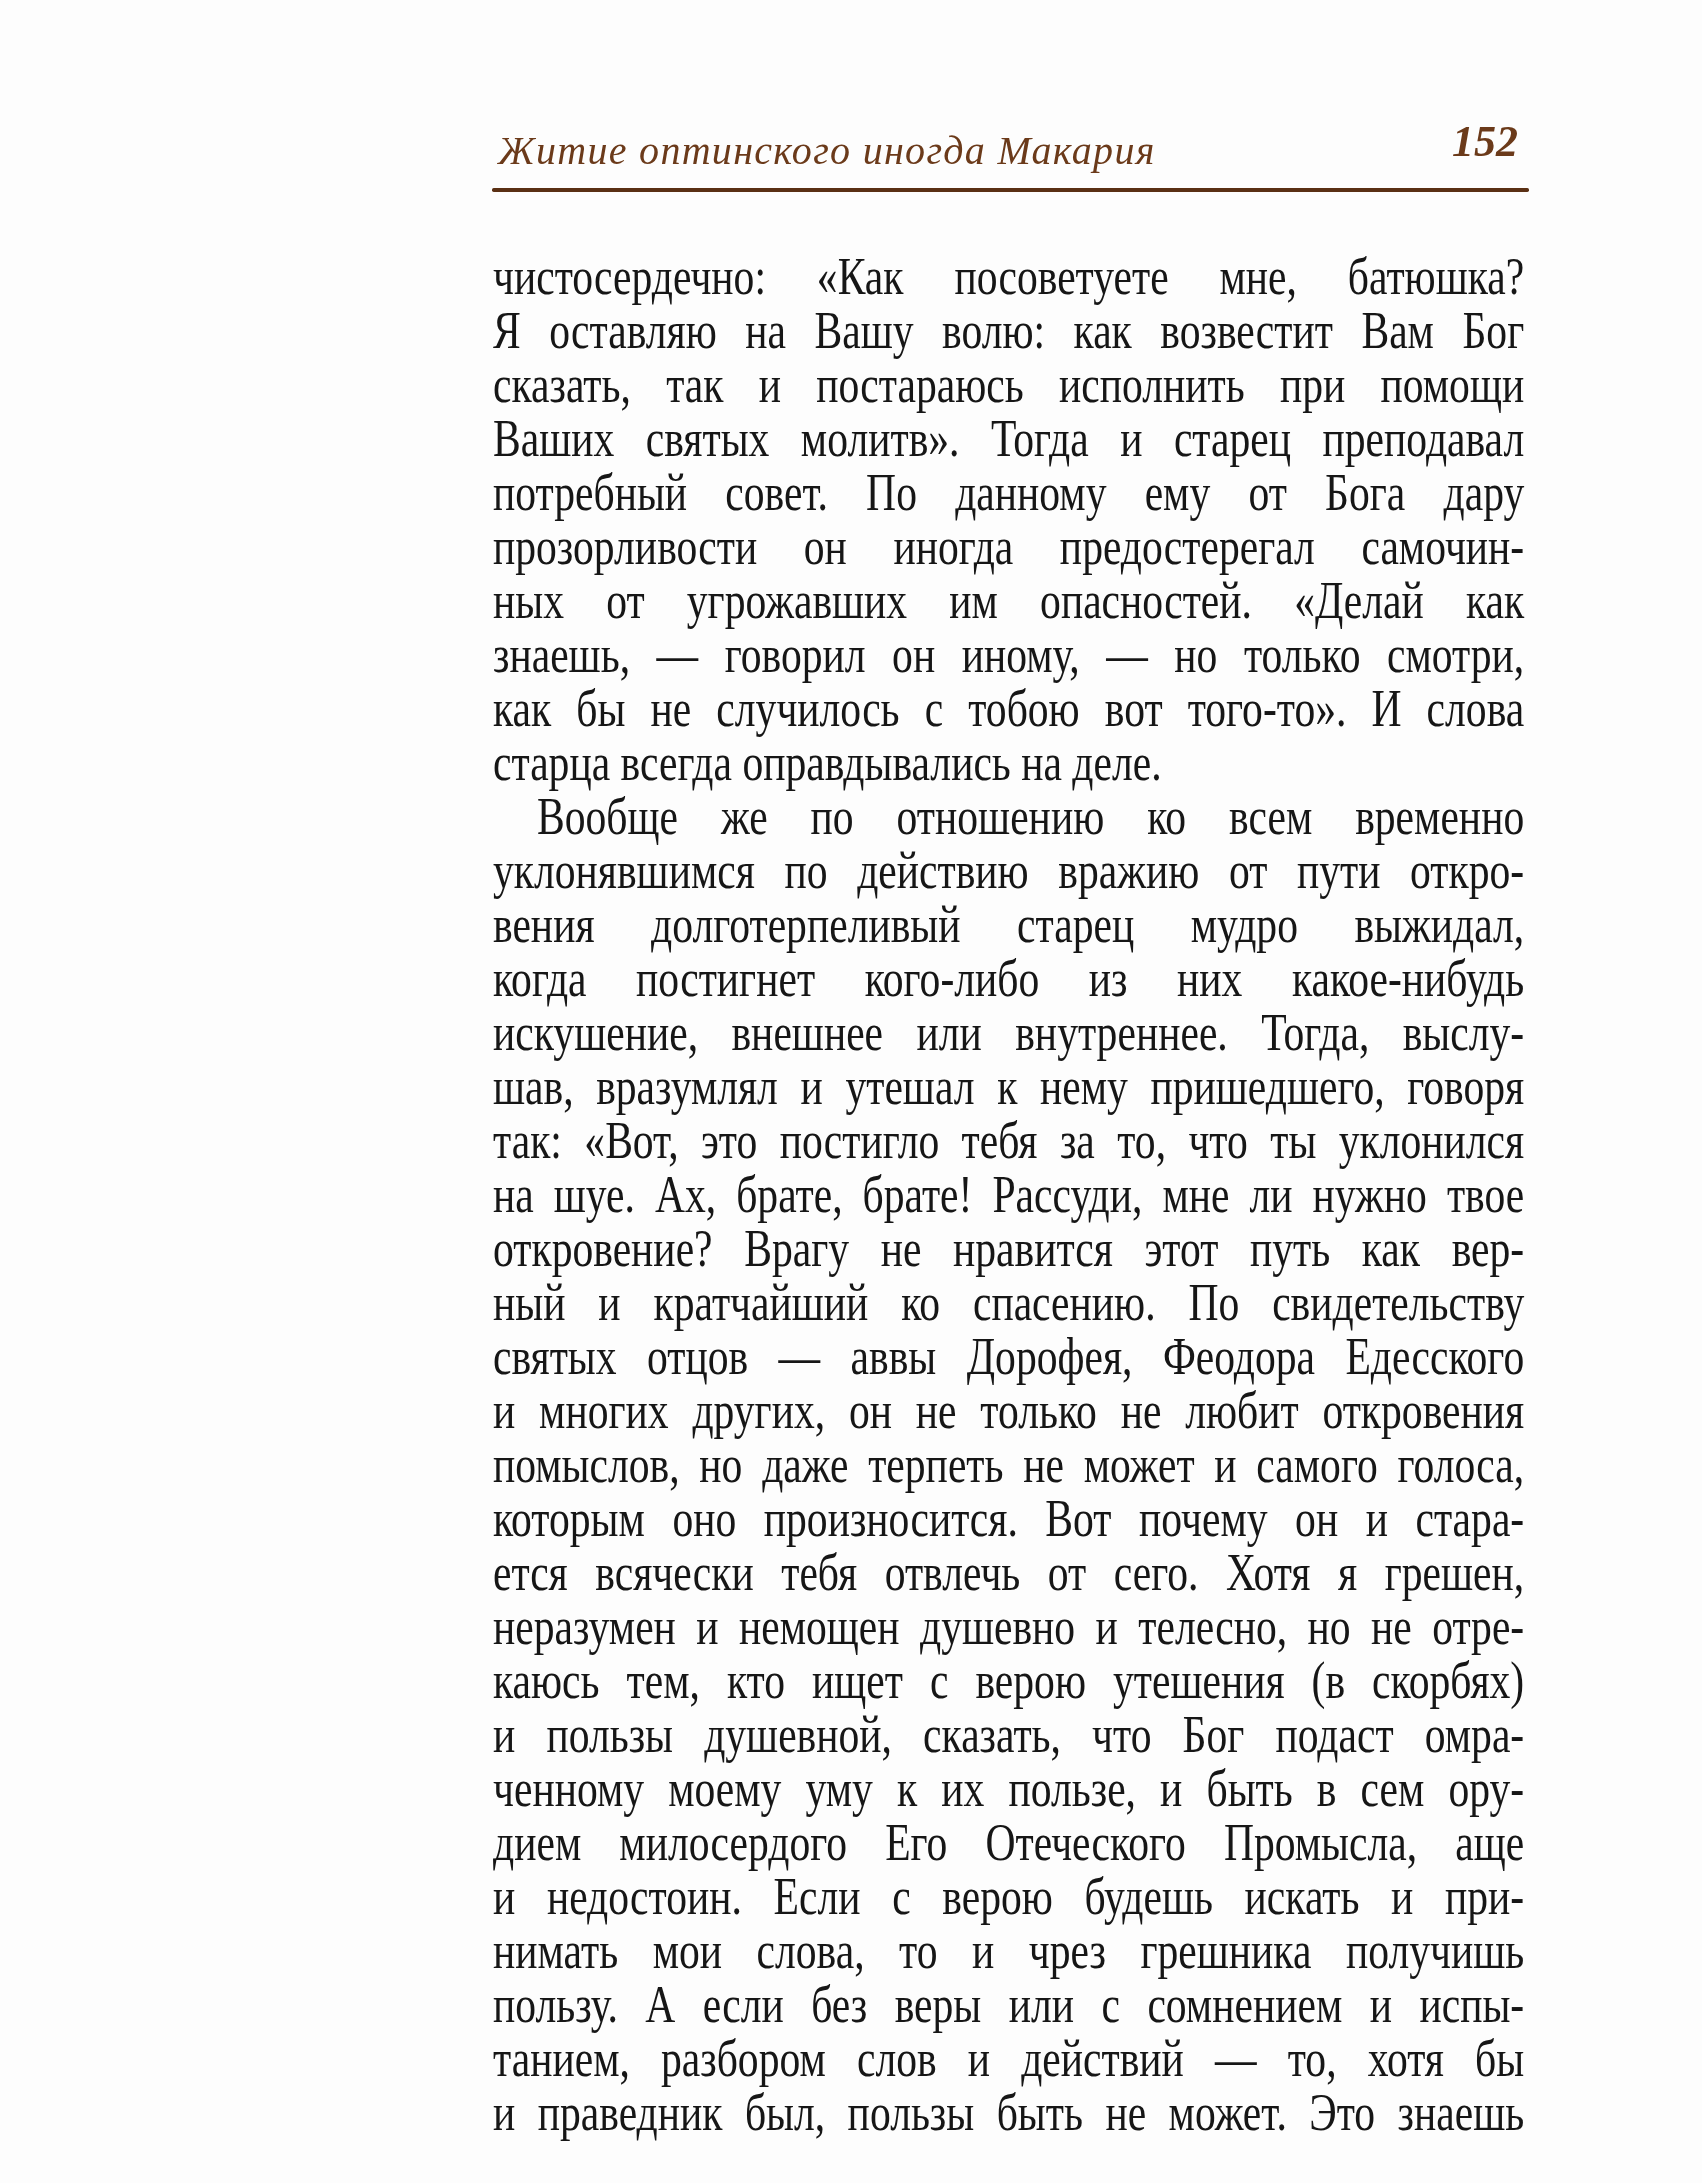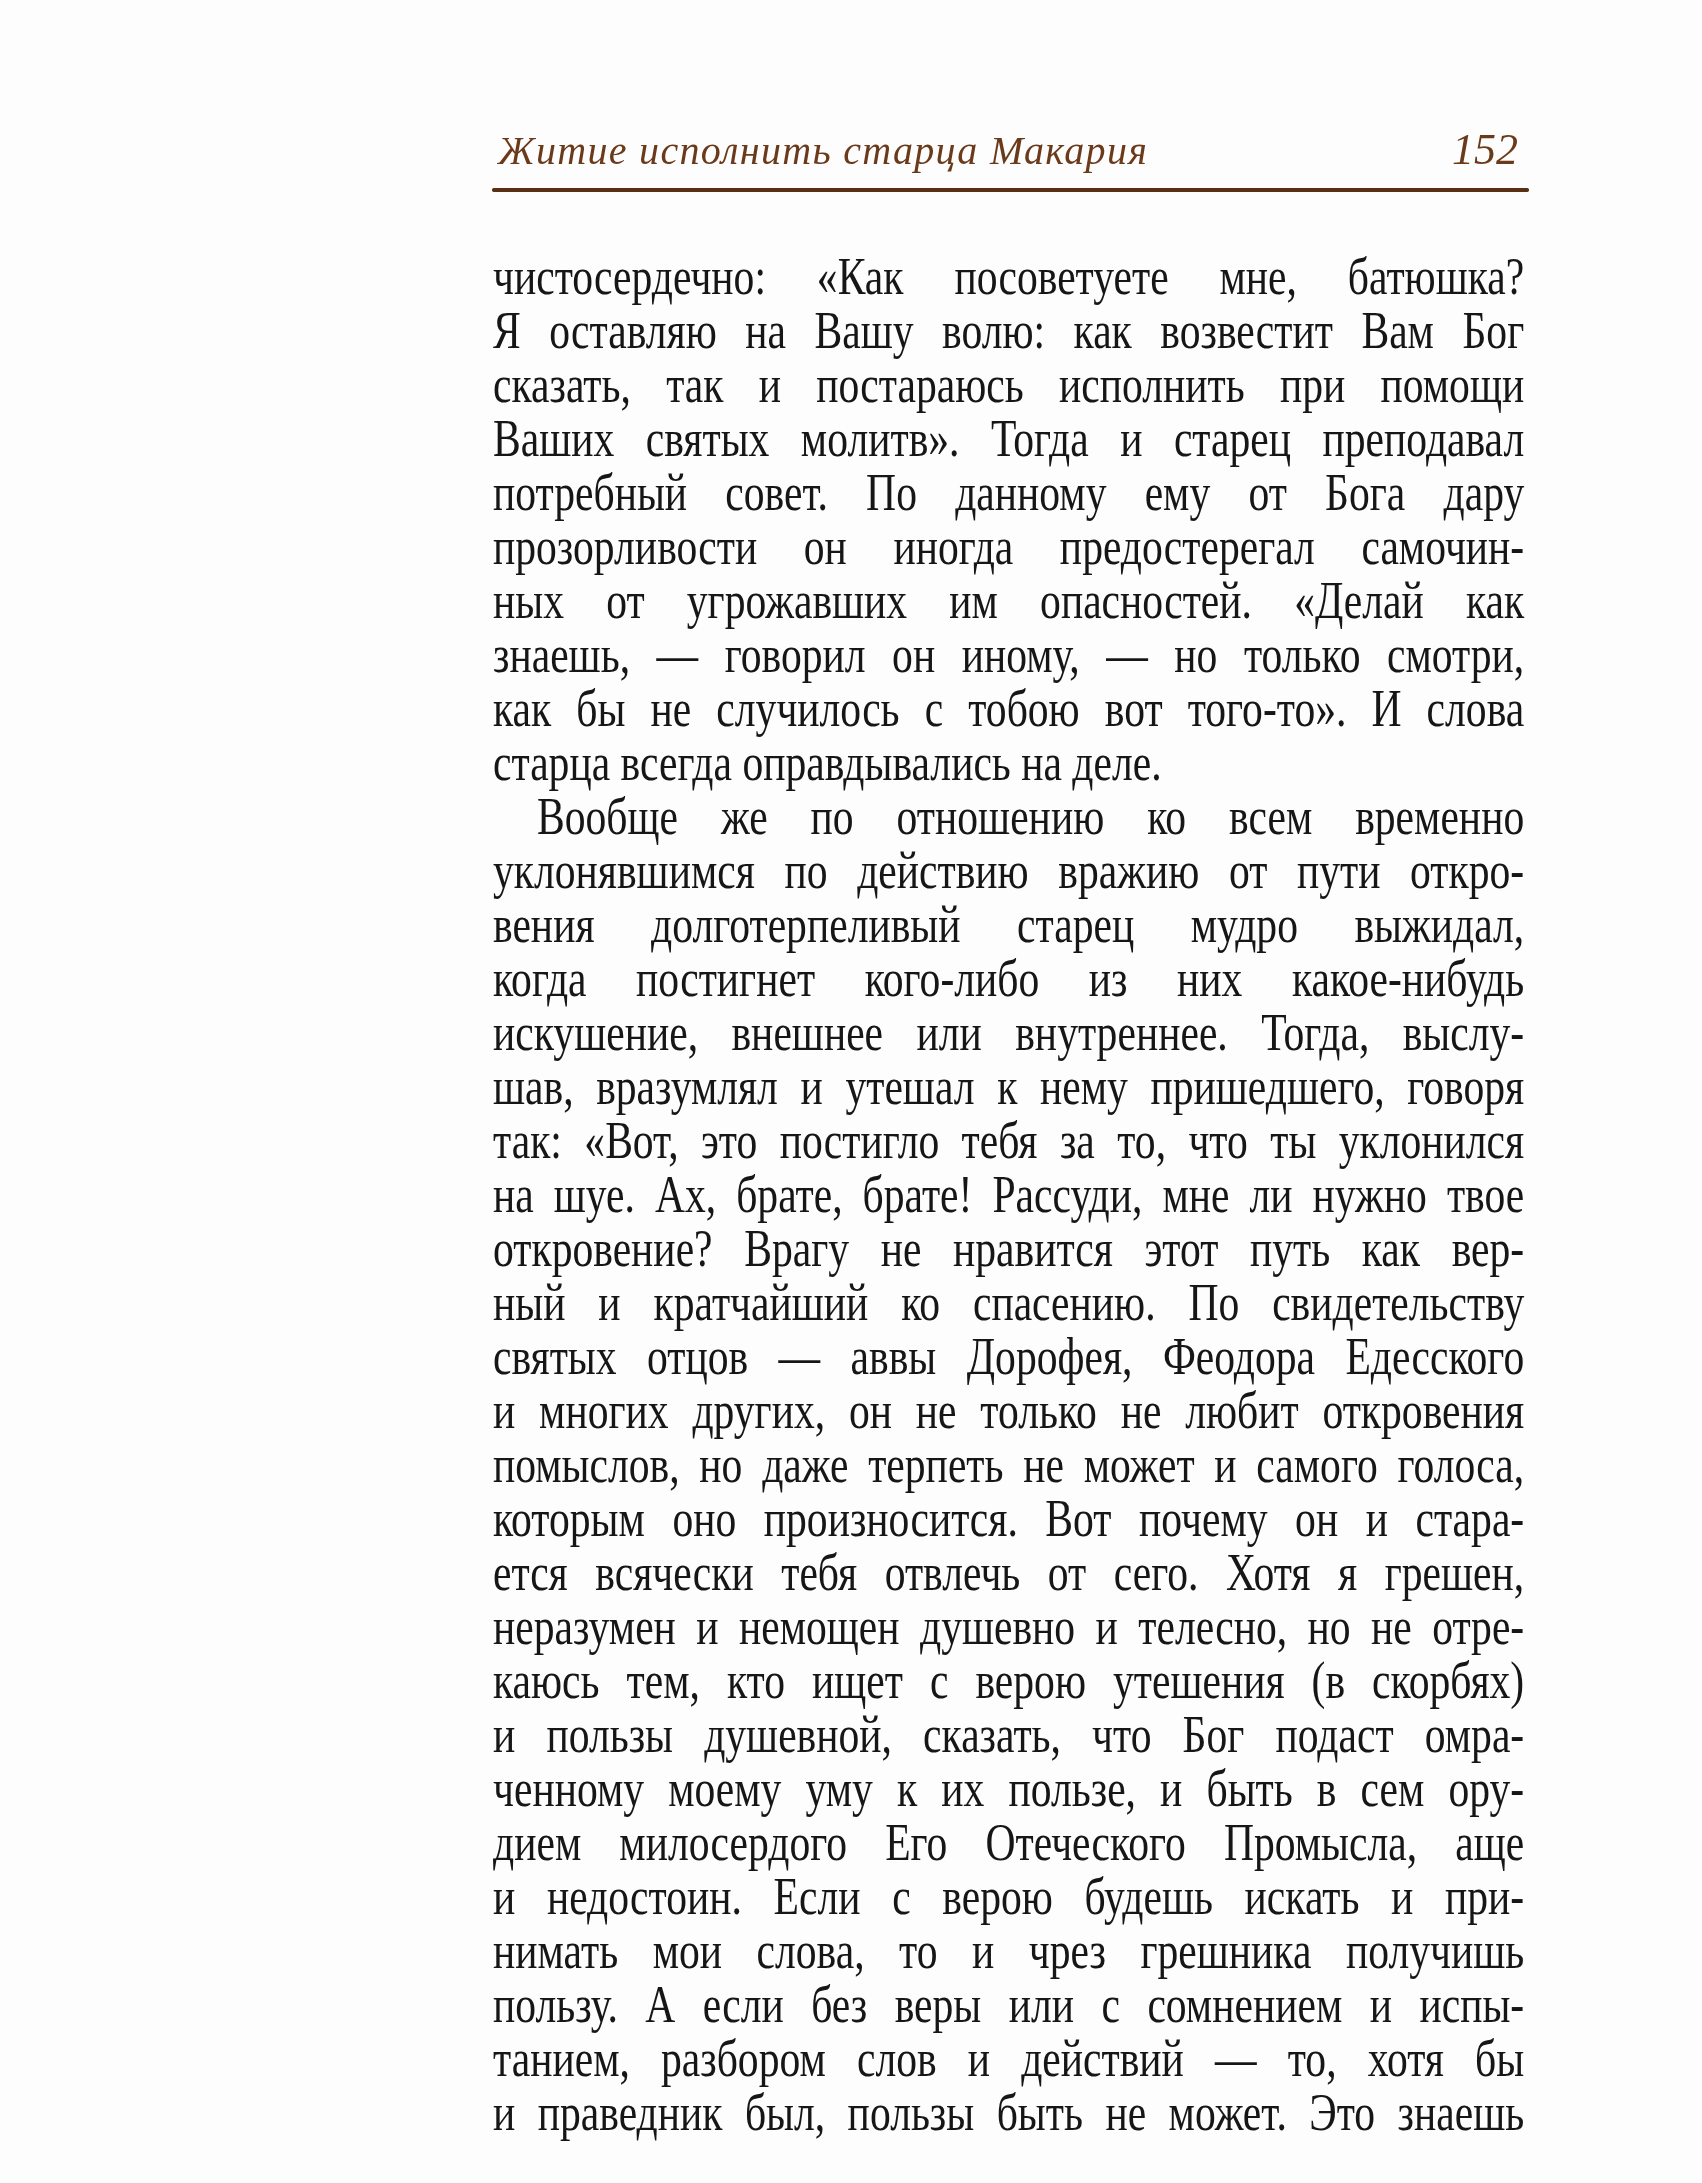--- a/index.html
+++ b/index.html
@@ -10,23 +10,24 @@
     position:relative;width:1703px;height:2358px;background:var(--bg);
     font-family:"Liberation Serif","DejaVu Serif",serif;color:var(--ink);
     overflow:hidden;
   }
   .running-title{
     position:absolute;left:498px;top:131px;
     font-style:italic;font-size:40px;line-height:1;
     color:var(--accent);letter-spacing:1.3px;white-space:nowrap;
   }
   .page-num{
-    position:absolute;top:128px;right:185px;
+    position:absolute;top:120px;right:185px;
     font-style:italic;font-size:44px;line-height:1;
     color:var(--accent);
+    font-weight:bold;
   }
   .rule{
     position:absolute;left:492px;top:188px;width:1037px;height:3.5px;
     background:var(--rule);border-radius:1.7px;
   }
   
   .text-column{
     position:absolute;left:493px;top:250px;width:1289px;
     transform:scaleX(0.8);transform-origin:0 0;
     font-size:52px;
@@ -36,21 +37,21 @@
     text-align:justify;text-align-last:justify;
   }
   .line.indent{text-indent:55px;}
   .line.par-end{text-align-last:left;}
 </style>
 </head>
 <body>
 
 <div class="page">
   <div>
-    <div class="running-title">Житие исполнить старца Макария</div>
+    <div class="running-title">Житие оптинского иногда Макария</div>
     <div class="page-num">152</div>
     <div class="rule"></div>
   </div>
 
   <div class="text-column">
       <div class="line">чистосердечно: «Как посоветуете мне, батюшка?</div>
       <div class="line">Я оставляю на Вашу волю: как возвестит Вам Бог</div>
       <div class="line">сказать, так и постараюсь исполнить при помощи</div>
       <div class="line">Ваших святых молитв». Тогда и старец преподавал</div>
       <div class="line">потребный совет. По данному ему от Бога дару</div>

